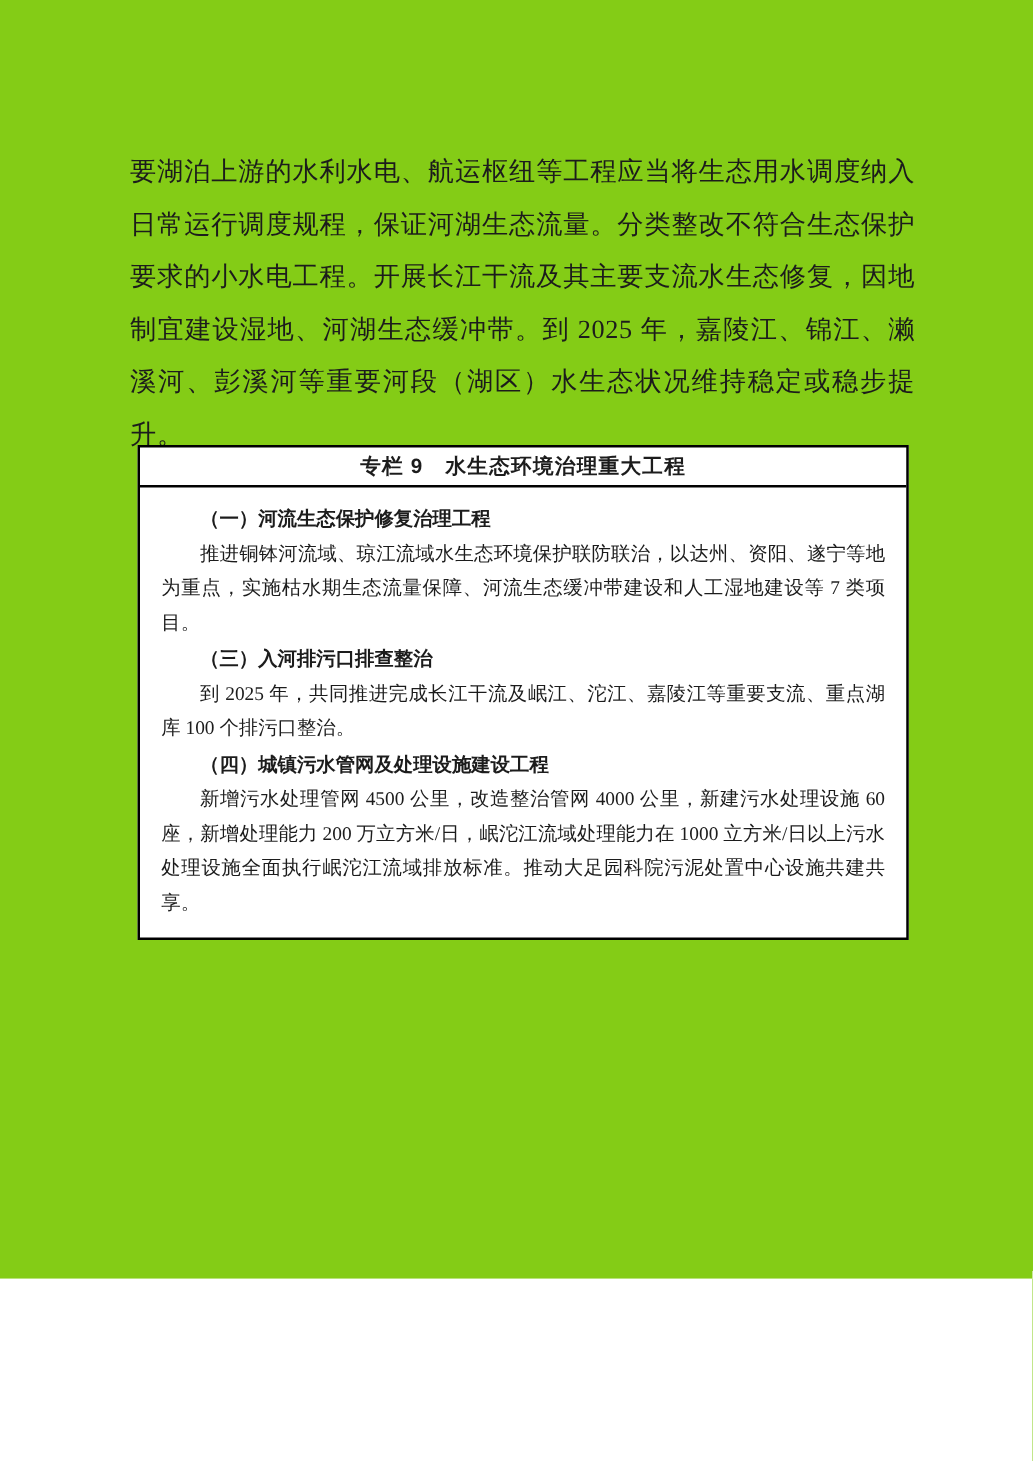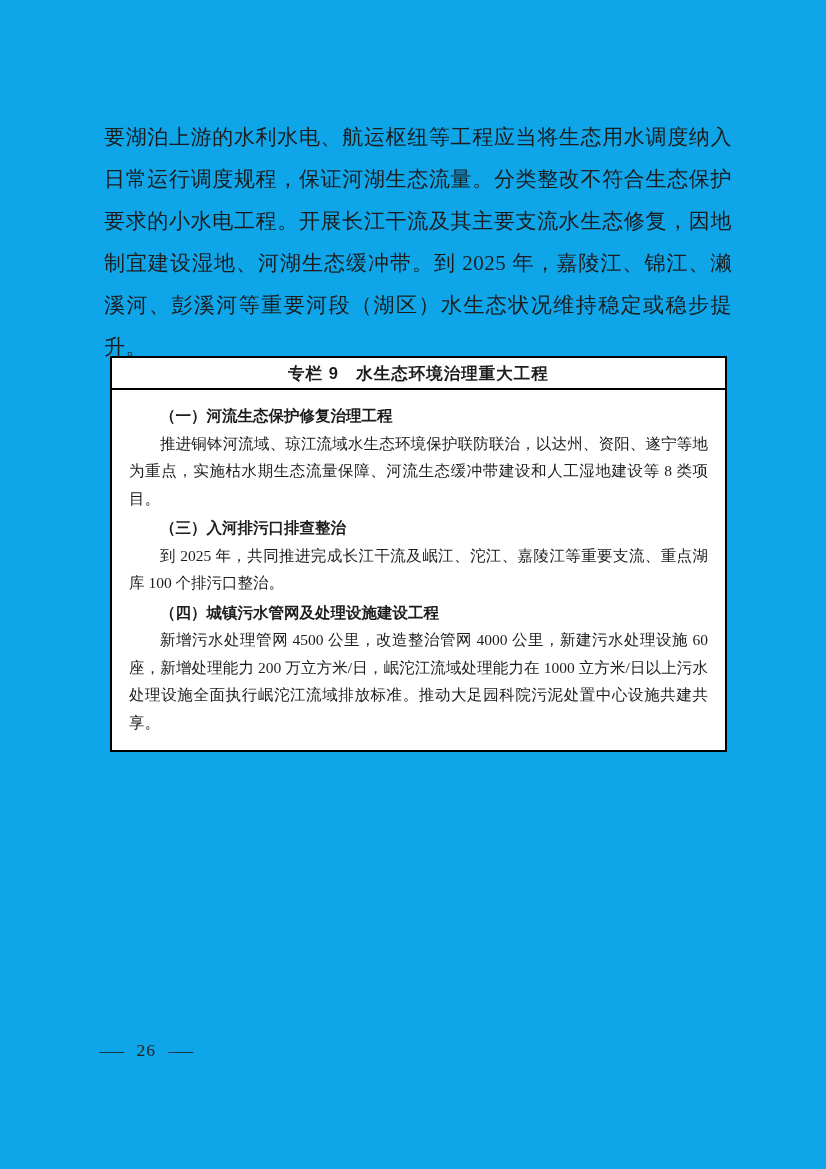--- a/index.html
+++ b/index.html
@@ -3,22 +3,22 @@
 <meta charset="utf-8">
 <style>
   html, body {
     margin: 0;
     padding: 0;
     background: #ffffff;
   }
   .page {
     position: relative;
     width: 826px;
-    height: 1169px;
-    background: #0ea5e9;
+    height: 1023px;
+    background: #84cc16;
     font-family: "Liberation Serif", "DejaVu Serif", serif;
     color: #1c1c1c;
     overflow: hidden;
   }
   .intro {
     position: absolute;
     left: 104px;
     top: 116px;
     width: 628px;
     font-size: 21px;
@@ -89,21 +89,21 @@
 
   <p class="intro">要湖泊上游的水利水电、航运枢纽等工程应当将生态用水调度纳入日常运行调度规程，保证河湖生态流量。分类整改不符合生态保护要求的小水电工程。开展长江干流及其主要支流水生态修复，因地制宜建设湿地、河湖生态缓冲带。到 2025 年，嘉陵江、锦江、濑溪河、彭溪河等重要河段（湖区）水生态状况维持稳定或稳步提升。</p>
 
   <div class="column-box">
     <div class="box-title">专栏 9　水生态环境治理重大工程</div>
 
     <div class="box-body">
 
       <div class="section">
         <div class="section-heading">（一）河流生态保护修复治理工程</div>
-        <p class="section-body">推进铜钵河流域、琼江流域水生态环境保护联防联治，以达州、资阳、遂宁等地为重点，实施枯水期生态流量保障、河流生态缓冲带建设和人工湿地建设等 8 类项目。</p>
+        <p class="section-body">推进铜钵河流域、琼江流域水生态环境保护联防联治，以达州、资阳、遂宁等地为重点，实施枯水期生态流量保障、河流生态缓冲带建设和人工湿地建设等 7 类项目。</p>
       </div>
 
 
       <div class="section">
         <div class="section-heading">（三）入河排污口排查整治</div>
         <p class="section-body">到 2025 年，共同推进完成长江干流及岷江、沱江、嘉陵江等重要支流、重点湖库 100 个排污口整治。</p>
       </div>
 
       <div class="section">
         <div class="section-heading">（四）城镇污水管网及处理设施建设工程</div>

